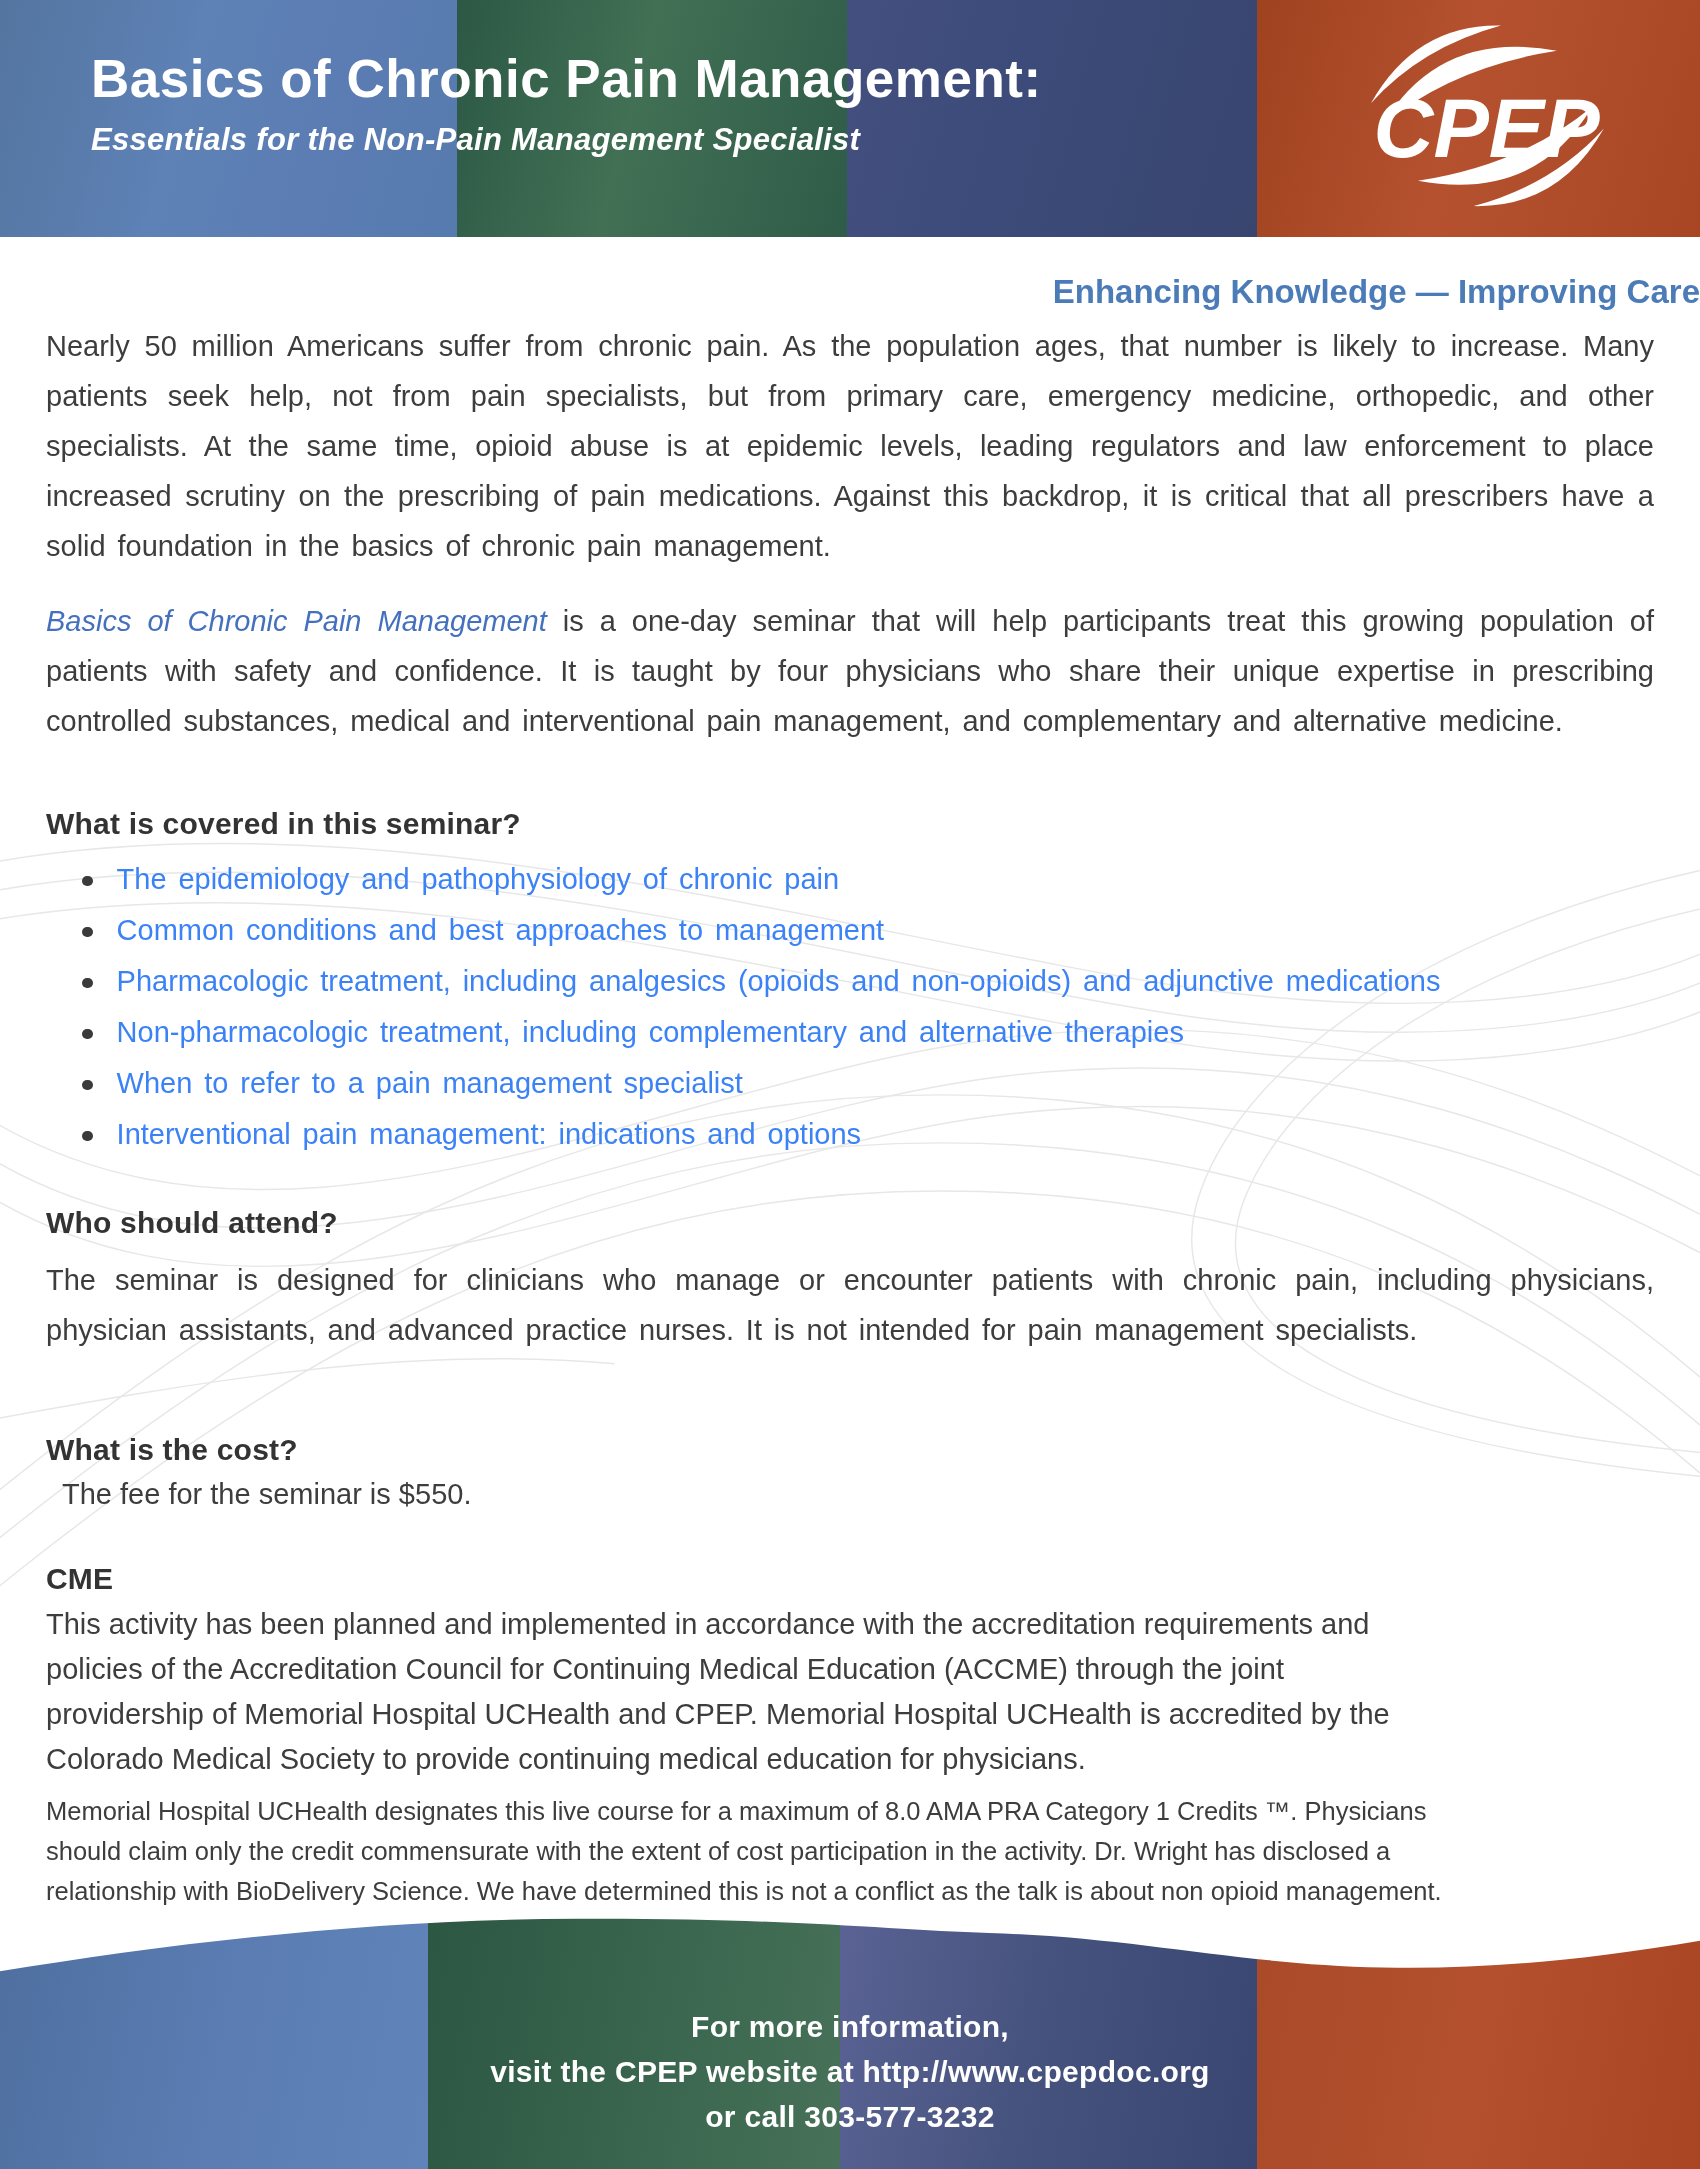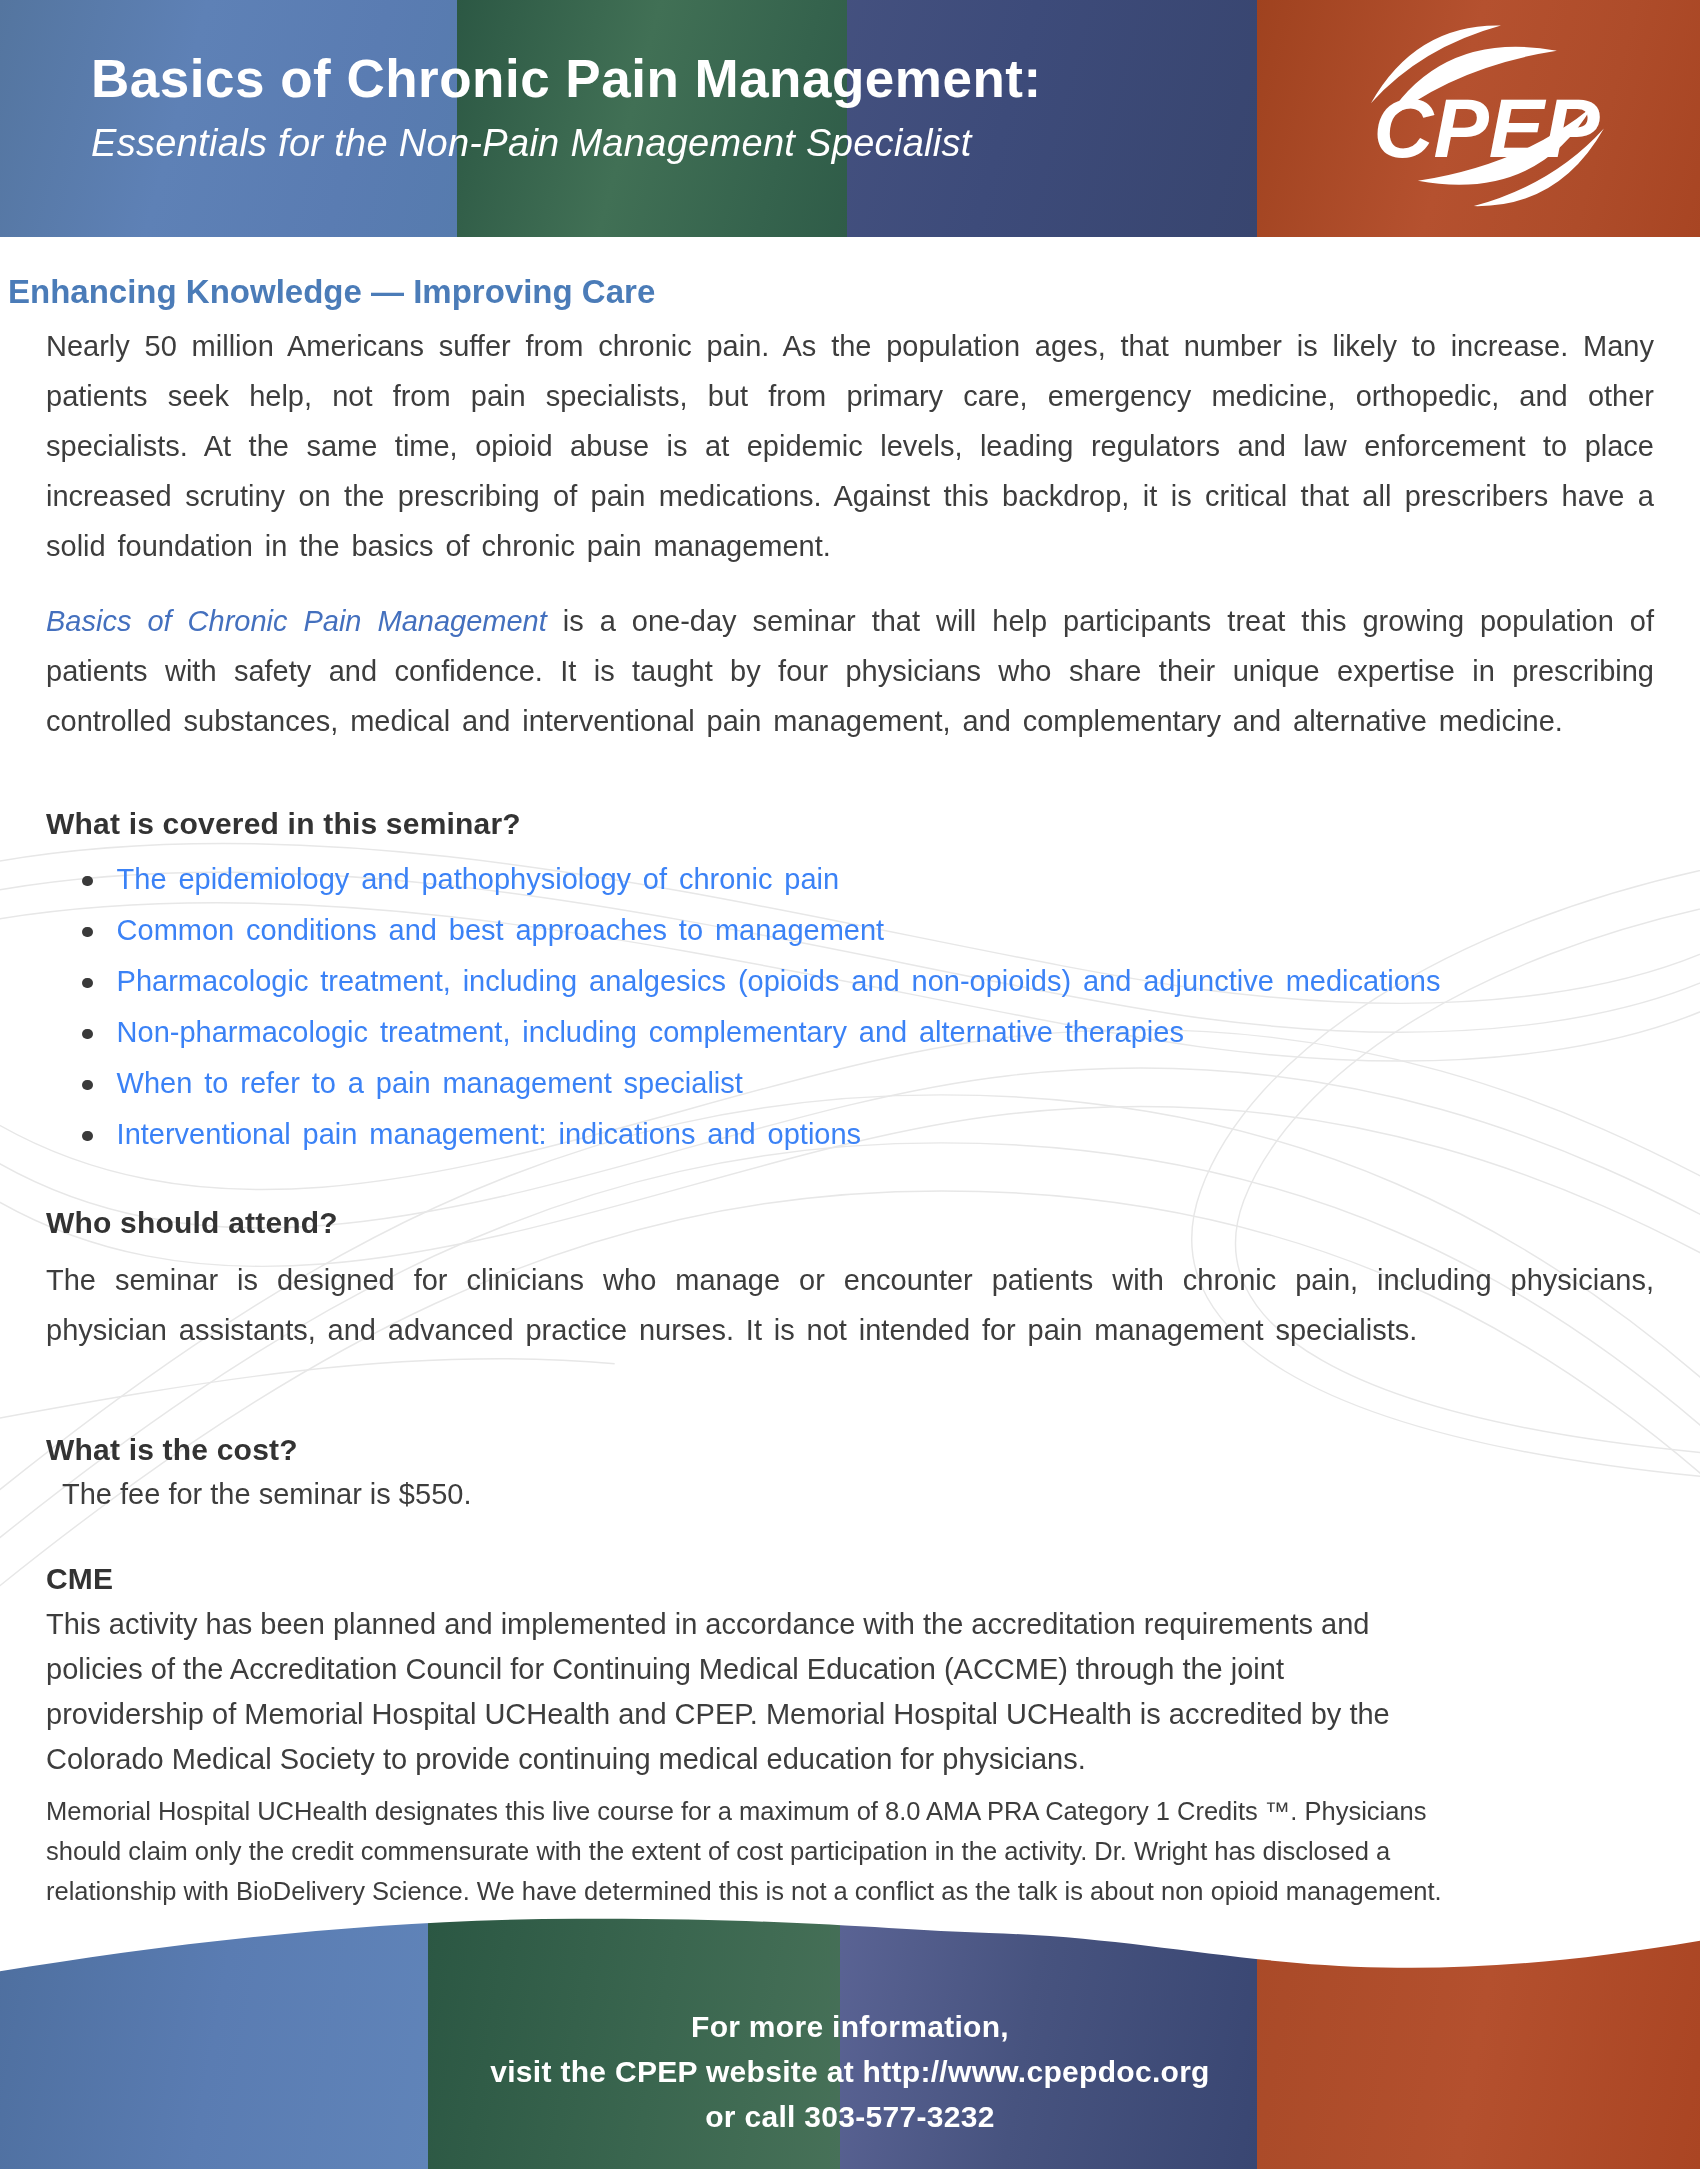--- a/index.html
+++ b/index.html
@@ -17,29 +17,29 @@
   
   .header { position: absolute; top: 0; left: 0; width: 1700px; height: 237px; display: flex; z-index: 2; }
   .band { height: 100%; }
   .band.b1 { width: 457px; background: linear-gradient(105deg, #54759f, #5e81b6 40%, #5a7cb2 75%, #567bae); }
   .band.b2 { width: 390px; background: linear-gradient(105deg, #2c5844, #417055 45%, #35634d 80%, #2f5c48); }
   .band.b3 { width: 410px; background: linear-gradient(105deg, #48548297, #3d4b7a 40%, #38456f), #3d4b7a; }
   .band.b4 { flex: 1; background: linear-gradient(105deg, #9f421f, #b5512f 45%, #ae4c2a 75%, #a84523); }
 
   .header-text { position: absolute; left: 91px; top: 48px; z-index: 3; color: #fff; }
   .header-title { font-size: 53px; font-weight: bold; letter-spacing: 0.5px; }
-  .header-subtitle { font-size: 38px; font-weight: normal; font-style: italic; margin-top: 13.4px; letter-spacing: 0.3px; }
+  .header-subtitle { font-size: 31px; font-weight: bold; font-style: italic; margin-top: 13.4px; letter-spacing: 0.3px; }
 
   .logo { position: absolute; left: 1333px; top: 13.4px; width: 307px; height: 211px; z-index: 3; }
 
   
   .tagline {
     position: absolute; top: 273px; left: 0; width: 100%;
-    text-align: left; font-size: 33px; font-weight: bold;
-    color: var(--tagline-blue, #4b7cb8); z-index: 2; padding-left: 8px;
+    text-align: right; font-size: 33px; font-weight: bold;
+    color: var(--tagline-blue, #4b7cb8); z-index: 2;
   }
 
   
   .para {
     position: absolute; left: 46px; width: 1608px;
     font-size: 29px; line-height: 50px; text-align: justify;
     word-spacing: 3.8px; color: #3d3d3d; z-index: 2;
   }
   .para1 { top: 321px; }
   .para2 { top: 596px; }

